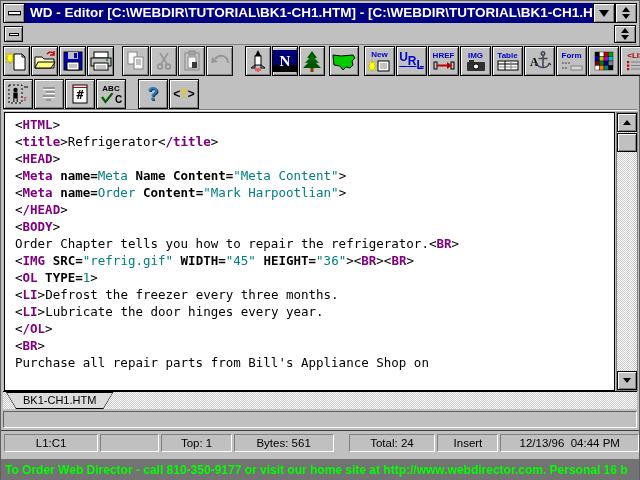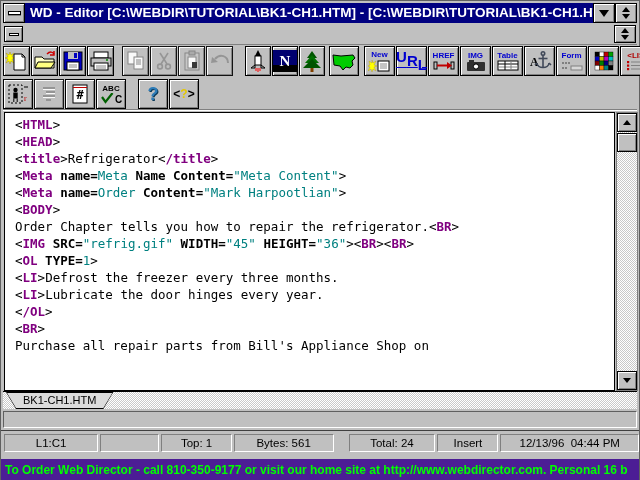--- a/index.html
+++ b/index.html
@@ -42,21 +42,21 @@
   #tb1 { top:45px; height:33px; }
   #tb2 { top:78px; height:31px; border-bottom:1px solid #808080; right:2px;
          box-shadow:0 1px 0 #fff; }
   .tb { height:30px; flex:0 0 auto; display:flex; flex-direction:column; align-items:center;
         justify-content:center; background:#c0c0c0; border:1px solid #000;
         box-shadow: inset 1px 1px 0 #fff, inset -1px -1px 0 #808080; margin-right:1px; }
   .tb .ico { display:block; line-height:0; }
   .tb .lbl { display:block; text-align:right; font:bold 8px "Liberation Sans",sans-serif;
              color:#0000d0; line-height:9px; white-space:pre; }
   .btn-list-item .lbl { color:#b00000; }
-  .btn-url .lbl { font-size:15px; line-height:12px;text-decoration:underline; }
+  .btn-url .lbl { font-size:12px; line-height:12px;text-decoration:underline; }
   .btn-url .lbl span { position:relative; }
   .btn-url .lbl span:nth-child(1){ top:-4px; }
   .btn-url .lbl span:nth-child(3){ top:4px; }
   .btn-help .lbl { font-size:18px; line-height:20px; color:#2d7cb8; text-shadow:1px 1px 0 #0a3a5a; }
   .btn-tag-help .lbl { font-size:12px; line-height:18px; color:#000; }
   .btn-tag-help .lbl span:nth-child(2){ color:#e6c800; }
   .btn-spellcheck .lbl { color:#000; }
 
   
   .editor { position:absolute; top:111px; left:3px; width:611px; height:279px; background:#fff;
@@ -87,21 +87,21 @@
           border:1px solid; border-color:#606060 #fff #fff #606060; }
 
   
   .statusbar { position:absolute; top:429px; left:0; right:0; height:25px; border-top:1px solid #404040;
                background:#c0c0c0; display:flex; align-items:center; padding-left:3px; gap:2px; }
   .sf { height:18px; background:#c0c0c0; border:1px solid; border-color:#808080 #fff #fff #808080;
         font:11.5px "Liberation Sans",sans-serif; color:#000; display:flex; align-items:center;
         justify-content:center; white-space:pre; }
 
   
-  .ticker { position:absolute; top:458px; left:0; right:0; height:22px; background:#4c1d95;
+  .ticker { position:absolute; top:458px; left:0; right:0; height:22px; background:#737373;
             display:flex; align-items:center; overflow:hidden; }
   .ticker-text { color:#00ff00; font:bold 12px "Liberation Sans",sans-serif; white-space:nowrap;
                  padding-left:4px; letter-spacing:0; }
   .dis { filter:grayscale(1) opacity(.9); }
 </style>
 </head>
 <body>
 
 <div class="window">
 
@@ -389,24 +389,25 @@
       <div class="tb btn-help" style="width: 30px; margin-left: 11px;">
         <span class="lbl">?</span>
       </div>
       <div class="tb btn-tag-help" style="width: 30px;">
         <span class="lbl"><span>&lt;</span><span>?</span><span>&gt;</span></span>
       </div>
     </div>
 
   <div class="editor" id="code">
       <div class="cl"><span class="b">&lt;</span><span class="t">HTML</span><span class="b">&gt;</span></div>
+      <div class="cl"><span class="b">&lt;</span><span class="t">title</span><span class="b">&gt;</span><span class="x">Refrigerator</span><span class="b">&lt;</span><span class="t">/title</span><span class="b">&gt;</span></div>
       <div class="cl"><span class="b">&lt;</span><span class="t">HEAD</span><span class="b">&gt;</span></div>
-      <div class="cl"><span class="b">&lt;</span><span class="t">title</span><span class="b">&gt;</span><span class="x">Refrigerator</span><span class="b">&lt;</span><span class="t">/title</span><span class="b">&gt;</span></div>
       <div class="cl"><span class="b">&lt;</span><span class="t">Meta</span><span class="a"> name=</span><span class="v">Meta</span><span class="a"> Name Content=</span><span class="v">"Meta Content"</span><span class="b">&gt;</span></div>
       <div class="cl"><span class="b">&lt;</span><span class="t">Meta</span><span class="a"> name=</span><span class="v">Order</span><span class="a"> Content=</span><span class="v">"Mark Harpootlian"</span><span class="b">&gt;</span></div>
+      <div class="cl"><span class="b">&lt;</span><span class="t">/HEAD</span><span class="b">&gt;</span></div>
       <div class="cl"><span class="b">&lt;</span><span class="t">BODY</span><span class="b">&gt;</span></div>
       <div class="cl"><span class="x">Order Chapter tells you how to repair the refrigerator.</span><span class="b">&lt;</span><span class="t">BR</span><span class="b">&gt;</span></div>
       <div class="cl"><span class="b">&lt;</span><span class="t">IMG</span><span class="a"> SRC=</span><span class="v">"refrig.gif"</span><span class="a"> WIDTH=</span><span class="v">"45"</span><span class="a"> HEIGHT=</span><span class="v">"36"</span><span class="b">&gt;&lt;</span><span class="t">BR</span><span class="b">&gt;&lt;</span><span class="t">BR</span><span class="b">&gt;</span></div>
       <div class="cl"><span class="b">&lt;</span><span class="t">OL</span><span class="a"> TYPE=</span><span class="v">1</span><span class="b">&gt;</span></div>
       <div class="cl"><span class="b">&lt;</span><span class="t">LI</span><span class="b">&gt;</span><span class="x">Defrost the freezer every three months.</span></div>
       <div class="cl"><span class="b">&lt;</span><span class="t">LI</span><span class="b">&gt;</span><span class="x">Lubricate the door hinges every year.</span></div>
       <div class="cl"><span class="b">&lt;</span><span class="t">/OL</span><span class="b">&gt;</span></div>
       <div class="cl"><span class="b">&lt;</span><span class="t">BR</span><span class="b">&gt;</span></div>
       <div class="cl"><span class="x">Purchase all repair parts from Bill's Appliance Shop on</span></div>
     </div>

